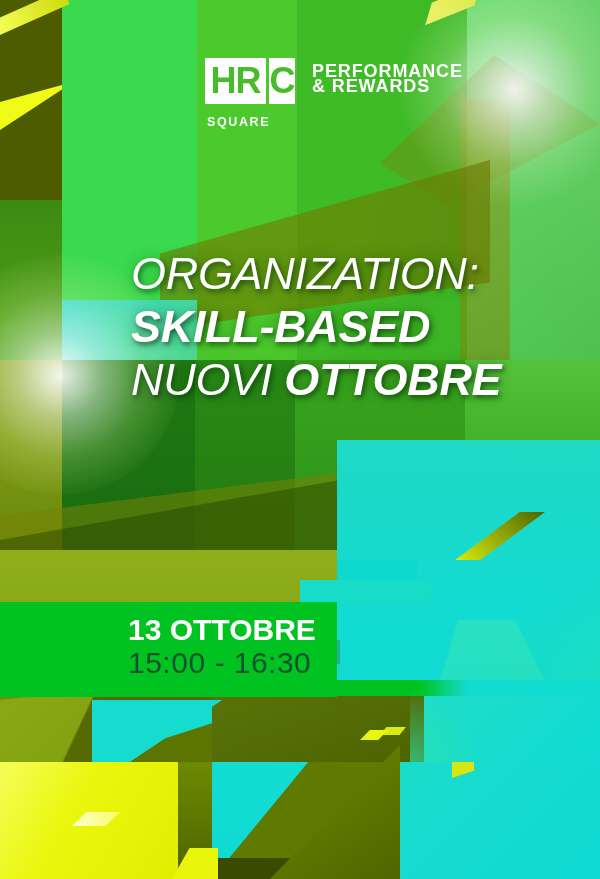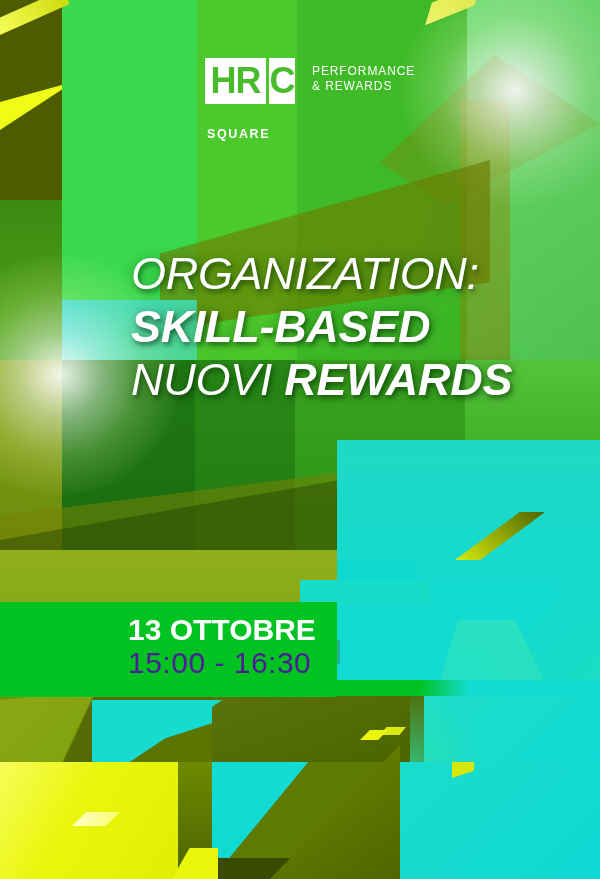--- a/index.html
+++ b/index.html
@@ -60,28 +60,27 @@
   .hrc-box.b1 { width: 61px; height: 46px; font-size: 36px; }
   .hrc-box.b2 { width: 26px; height: 46px; font-size: 36px; }
   .hrc-sub {
     position: absolute;
     left: 2px;
     top: 57px;
     color: #ffffff;
     font-size: 12.5px;
     font-weight: bold;
     letter-spacing: 1.6px;
-    margin-top: 12px;
   }
   .pr-text {
     margin-left: 17px;
     margin-top: 6px;
     color: #ffffff;
-    font-size: 12px;
-    font-weight: normal;
+    font-size: 18px;
+    font-weight: bold;
     letter-spacing: 0.9px;
     line-height: 15px;
     text-transform: uppercase;
   }
 
   
   .title {
     position: absolute;
     left: 131px;
     top: 247px;
@@ -115,21 +114,21 @@
     top: 613px;
     color: #ffffff;
     font-size: 30px;
     font-weight: bold;
     letter-spacing: 0px;
   }
   .date-line2 {
     position: absolute;
     left: 128px;
     top: 646px;
-    color: #4c1d95;
+    color: #14532d;
     font-size: 30px;
     font-weight: normal;
     letter-spacing: 0.5px;
   }
 </style>
 </head>
 <body>
 
 <div id="poster">
 
@@ -305,21 +304,21 @@
       <div class="hrc-sub">SQUARE</div>
       <div class="pr-text">
         <div>PERFORMANCE</div>
         <div>&amp; REWARDS</div>
       </div>
     </div>
 
     <div class="title">
       <span class="ln"><span>ORGANIZATION:</span></span>
       <span class="ln"><span class="b">SKILL-BASED</span></span>
-      <span class="ln"><span>NUOVI </span><span class="b">REWARDS</span></span>
+      <span class="ln"><span>NUOVI </span><span class="b">OTTOBRE</span></span>
     </div>
 
     <div class="datebox"></div>
     <div class="date-line1">13 OTTOBRE</div>
     <div class="date-line2">15:00 - 16:30</div>
 
   </div>
 </div>
 
 </body></html>

